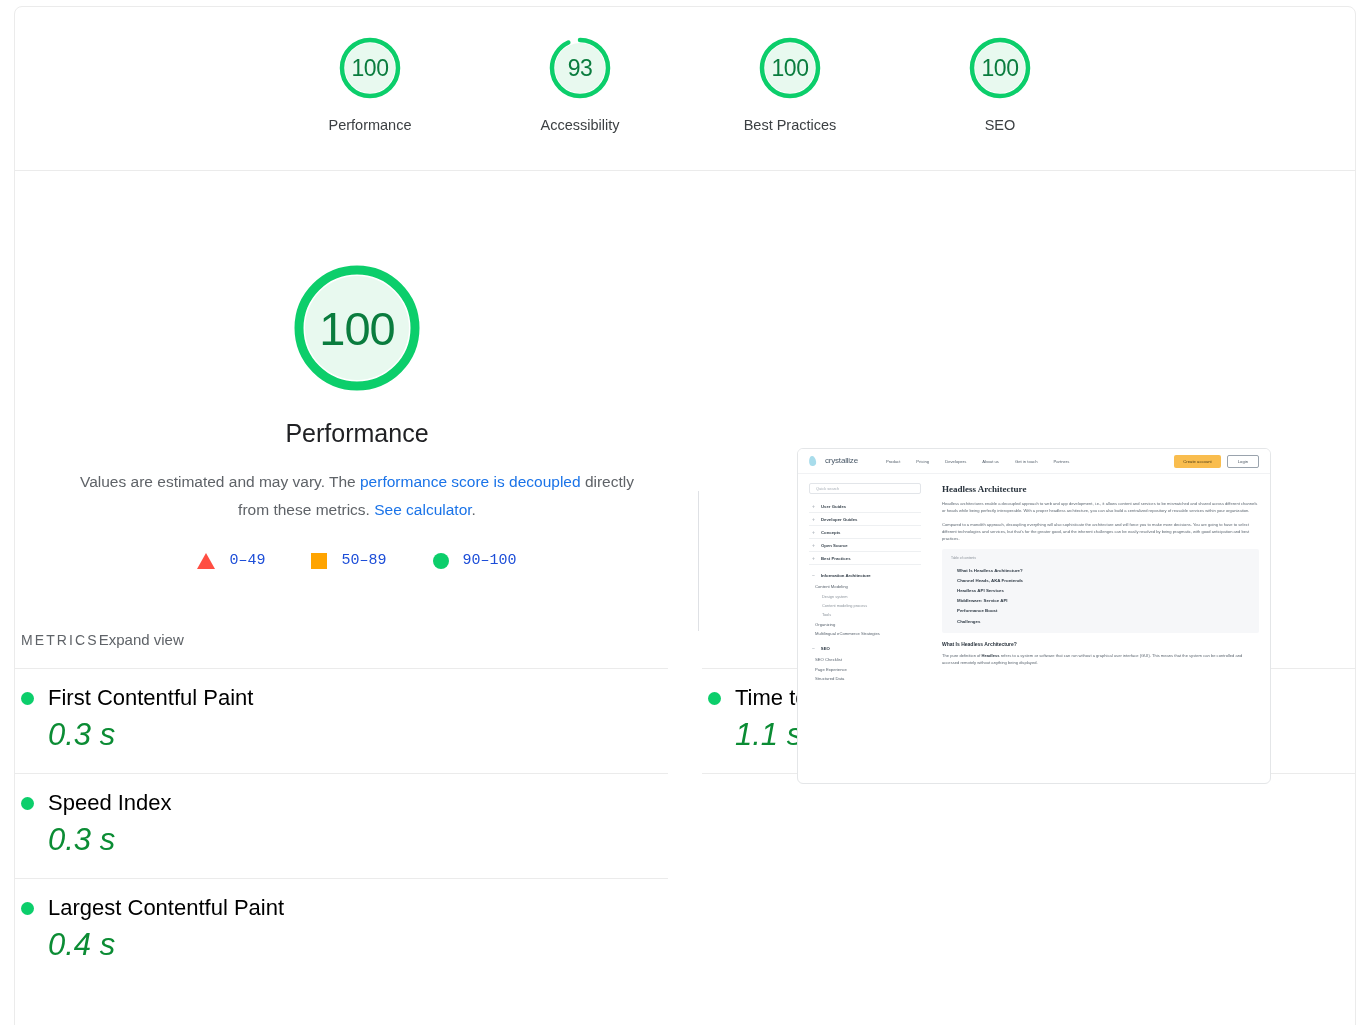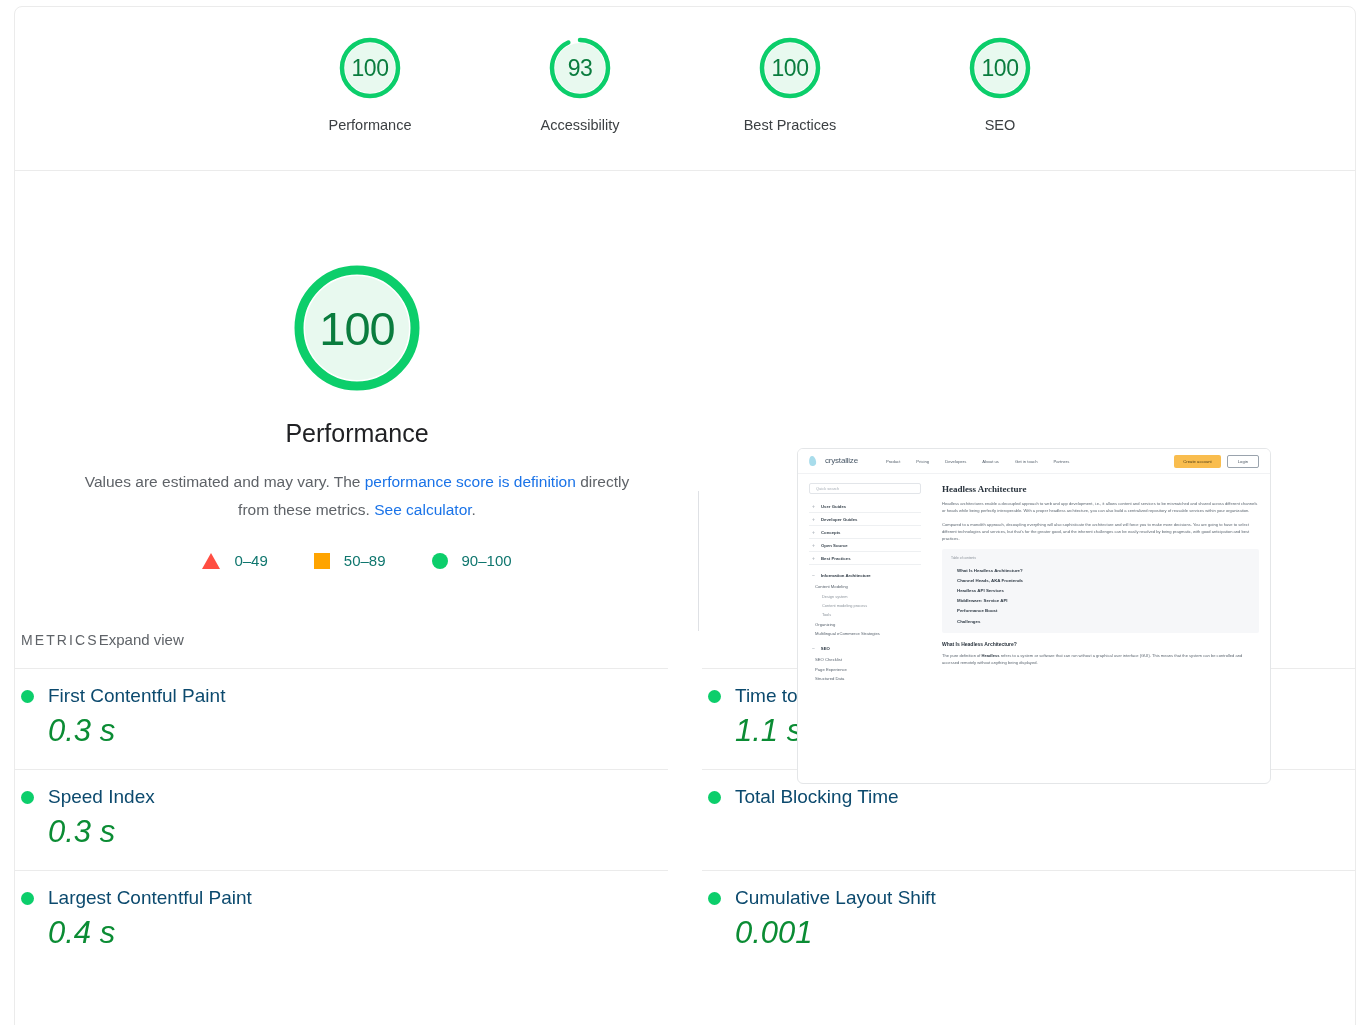--- a/index.html
+++ b/index.html
@@ -103,21 +103,21 @@
   }
   .hero-desc a { color: #1a73e8; text-decoration: none; }
 
   .legend {
     margin-top: 28px;
     display: flex;
     align-items: center;
     gap: 46px;
   }
   .legend-item { display: flex; align-items: center; gap: 14px; }
-  .legend-item .ltext { font-size: 15px; color: #0f766e; }
+  .legend-item .ltext { font-size: 15px; color: #1d4ed8; font-family: Liberation Mono, monospace; }
   .swatch-fail {
     width: 0; height: 0;
     border-left: 9px solid transparent;
     border-right: 9px solid transparent;
     border-bottom: 16px solid #ff4e42;
   }
   .swatch-avg { width: 16px; height: 16px; background: #ffa400; }
   .swatch-pass { width: 16px; height: 16px; border-radius: 50%; background: #0cce6b; }
 
   
@@ -226,21 +226,21 @@
     border-top: 1px solid #ebebeb;
     padding: 16px 6px 20px 6px;
   }
   .metric-row { display: flex; align-items: center; gap: 14px; }
   .metric-dot {
     width: 13px; height: 13px;
     border-radius: 50%;
     background: #0cce6b;
     flex: none;
   }
-  .metric-name { font-size: 19px; color: #0c4a6e; }
+  .metric-name { font-size: 22px; color: #000000; }
   .metric-value {
     margin-top: 6px;
     margin-left: 27px;
     font-size: 31px;
     color: #0b8c34;
     font-weight: 400;
     font-style: italic;
   }
 </style>
 </head>
@@ -299,21 +299,21 @@
         <svg viewBox="0 0 134 134">
           <circle cx="67" cy="67" r="52" fill="#e8f9ef"></circle>
           <circle id="big-arc" cx="67" cy="67" r="58" fill="none" stroke="#0cce6b" stroke-width="9" stroke-linecap="round" stroke-dasharray="364.42 0.00"></circle>
         </svg>
         <div class="gnum">100</div>
       </div>
 
       <div class="hero-title">Performance</div>
 
       <div class="hero-desc">
-        <span>Values are estimated and may vary. The </span><a href="#">performance score is definition</a><span> directly from these metrics. </span><a href="#">See calculator</a><span>.</span>
+        <span>Values are estimated and may vary. The </span><a href="#">performance score is decoupled</a><span> directly from these metrics. </span><a href="#">See calculator</a><span>.</span>
       </div>
 
       <div class="legend" id="legend">
           <div class="legend-item">
             <div class="swatch-fail"></div>
             <div class="ltext">0–49</div>
           </div>
           <div class="legend-item">
             <div class="swatch-avg"></div>
             <div class="ltext">50–89</div>
@@ -448,34 +448,23 @@
         <div class="metric-value">1.1 s</div>
       </div>
       <div class="metric" style="grid-area: 2 / 1;">
         <div class="metric-row">
           <div class="metric-dot"></div>
           <div class="metric-name">Speed Index</div>
         </div>
         <div class="metric-value">0.3 s</div>
       </div>
       <div class="metric" style="grid-area: 2 / 2;">
-        <div class="metric-row">
-          <div class="metric-dot"></div>
-          <div class="metric-name">Total Blocking Time</div>
-        </div>
       </div>
       <div class="metric" style="grid-area: 3 / 1;">
         <div class="metric-row">
           <div class="metric-dot"></div>
           <div class="metric-name">Largest Contentful Paint</div>
         </div>
         <div class="metric-value">0.4 s</div>
       </div>
-      <div class="metric" style="grid-area: 3 / 2;">
-        <div class="metric-row">
-          <div class="metric-dot"></div>
-          <div class="metric-name">Cumulative Layout Shift</div>
-        </div>
-        <div class="metric-value">0.001</div>
-      </div>
     </div>
 
 </div>
 
 </body></html>

